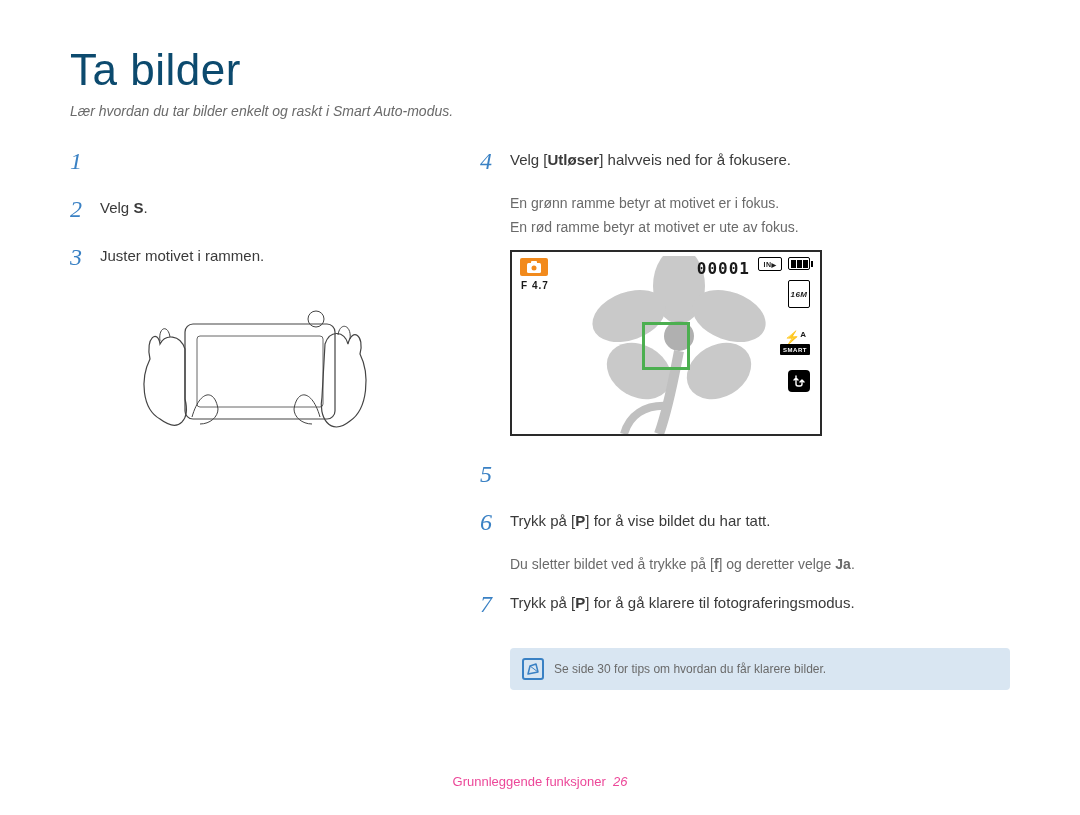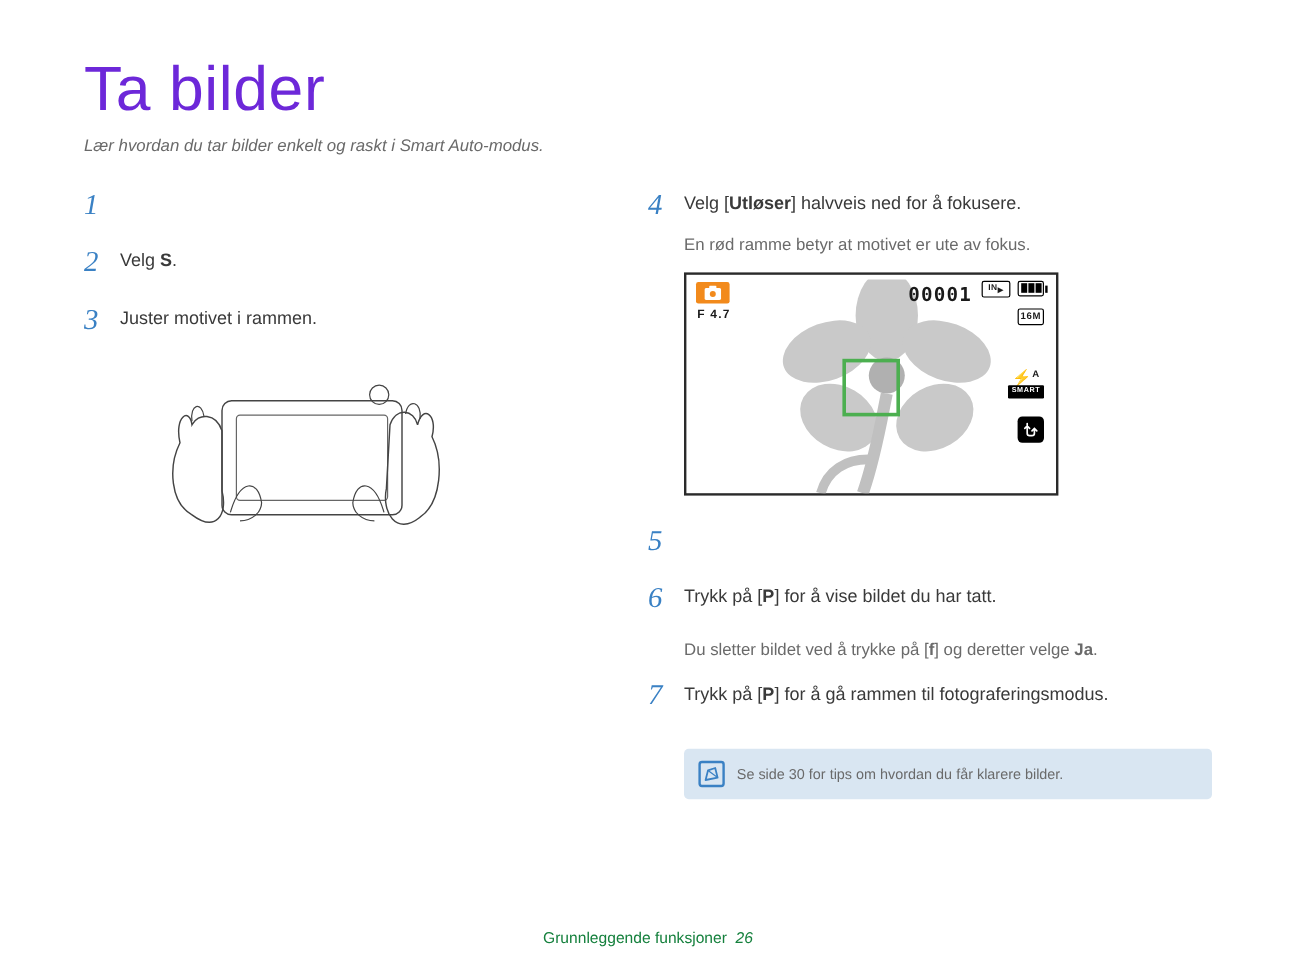--- a/index.html
+++ b/index.html
@@ -6,23 +6,23 @@
   body {
     width: 1080px;
     height: 815px;
     background: #ffffff;
     font-family: Arial, Helvetica, sans-serif;
     color: #4a4a4a;
     padding: 45px 70px 20px 70px;
     position: relative;
   }
   .title {
-    font-size: 52px;
-    font-weight: 300;
-    color: #6d28d9;
+    font-size: 44px;
+    font-weight: 300;
+    color: #0c4a6e;
     margin-bottom: 8px;
     letter-spacing: 0.5px;
   }
   .subtitle {
     font-size: 14px;
     color: #6a6a6a;
     font-weight: 300;
     margin-bottom: 26px;
     font-style: italic;
   }
@@ -100,41 +100,41 @@
     font-weight: 700;
     letter-spacing: 1px;
   }
   .counter { left: auto; right: 70px; top: 7px; font-family: monospace; letter-spacing:1px; }
   .card-ic { right: 38px; top: 5px; width: 24px; height: 14px; border:1.5px solid #000; border-radius:2px; display:flex;align-items:center;justify-content:center;font-size:7px;letter-spacing:0.5px;}
   .batt-ic { right: 10px; top: 5px; width:22px;height:13px;border:1.5px solid #000;border-radius:2px;}
   .batt-ic::after{content:"";position:absolute;right:-4px;top:3px;width:2px;height:6px;background:#000;}
   .batt-fill{position:absolute;left:1.5px;top:1.5px;bottom:1.5px;width:5px;background:#000;}
   .batt-fill2{left:7.5px;}
   .batt-fill3{left:13.5px;}
-  .size-box { right:10px; top:28px; width:22px;height:14px;border:1.5px solid #000;border-radius:2px;display:flex;align-items:center;justify-content:center;font-size:8px;letter-spacing:0.5px;}
+  .size-box { right:10px; top:28px; width:22px;height:28px;border:1.5px solid #000;border-radius:2px;display:flex;align-items:center;justify-content:center;font-size:8px;letter-spacing:0.5px;font-style:italic;}
   .flash-ic { right:14px; top:78px; font-size:13px;}
   .flash-lab { right:10px; top:92px; width:30px;height:11px;background:#000;color:#fff;font-size:6px;display:flex;align-items:center;justify-content:center;letter-spacing:0.5px;border-radius:1px;}
   .stab-ic { right:10px; top:118px; width:22px;height:22px;background:#000;border-radius:4px;display:flex;align-items:center;justify-content:center;}
   .stab-ic svg{width:14px;height:14px;}
   .focus-box {
     position: absolute;
     left: 130px; top: 70px;
     width: 48px; height: 48px;
     border: 3px solid #4caf50;
   }
   .flower {
     position: absolute;
     left: 62px; top: 4px;
     width: 210px; height: 178px;
     z-index: 0;
   }
   .tip-box {
     margin-left: 30px;
     margin-top: 26px;
-    width: 440px;
+    width: 500px;
     background: #d9e6f2;
     border-radius: 4px;
     padding: 10px 12px;
     display: flex;
     align-items: center;
     gap: 10px;
   }
   .tip-icon {
     width: 22px; height: 22px;
     border: 2px solid #3a81c4;
@@ -149,21 +149,21 @@
     font-size: 12px;
     color: #6a6a6a;
     font-weight: 300;
   }
   .footer {
     position: absolute;
     bottom: 26px;
     left: 0; right: 0;
     text-align: center;
     font-size: 13px;
-    color: #15803d;
+    color: #ec4899;
     font-weight: 300;
   }
   .footer .pg { font-style: italic; font-weight: 400; }
 </style>
 </head>
 <body>
 
 <h1 class="title">Ta bilder</h1>
 <p class="subtitle">Lær hvordan du tar bilder enkelt og raskt i Smart Auto-modus.</p>
 
@@ -206,20 +206,21 @@
   </div>
 
   <div class="col">
 
     <div class="step">
       <div class="step-num">4</div>
       <div class="step-text">
         <span>Velg [</span><span class="bold">Utløser</span><span>] halvveis ned for å fokusere.</span>
       </div>
     </div>
+    <div class="sub-indent">En grønn ramme betyr at motivet er i fokus.</div>
     <div class="sub-indent" style="margin-top:-10px">En rød ramme betyr at motivet er ute av fokus.</div>
 
     <div class="camera-screen-wrap">
       <div class="camera-screen">
         <svg class="flower" viewBox="0 0 210 178">
           <g fill="#c9c9c9">
             <ellipse cx="105" cy="30" rx="26" ry="38"></ellipse>
             <ellipse cx="55" cy="60" rx="38" ry="24" transform="rotate(-20 55 60)"></ellipse>
             <ellipse cx="155" cy="60" rx="38" ry="24" transform="rotate(20 155 60)"></ellipse>
             <ellipse cx="65" cy="115" rx="34" ry="26" transform="rotate(30 65 115)"></ellipse>
@@ -270,21 +271,21 @@
         <span>Trykk på [</span><span class="bold">P</span><span>] for å vise bildet du har tatt.</span>
       </div>
     </div>
     <div class="sub-indent">
       <span>Du sletter bildet ved å trykke på [</span><span class="bold">f</span><span>] og deretter velge </span><span class="bold">Ja</span><span>.</span>
     </div>
 
     <div class="step">
       <div class="step-num">7</div>
       <div class="step-text">
-        <span>Trykk på [</span><span class="bold">P</span><span>] for å gå rammen til fotograferingsmodus.</span>
+        <span>Trykk på [</span><span class="bold">P</span><span>] for å gå klarere til fotograferingsmodus.</span>
       </div>
     </div>
 
     <div class="tip-box">
       <div class="tip-icon">
         <svg viewBox="0 0 14 14">
             <path d="M2 12 L4 4 L10 2 L12 10 Z" fill="none" stroke="#3a81c4" stroke-width="1.5" stroke-linejoin="round"></path>
             <path d="M4 4 L12 10" stroke="#3a81c4" stroke-width="1"></path>
           </svg>
       </div>

